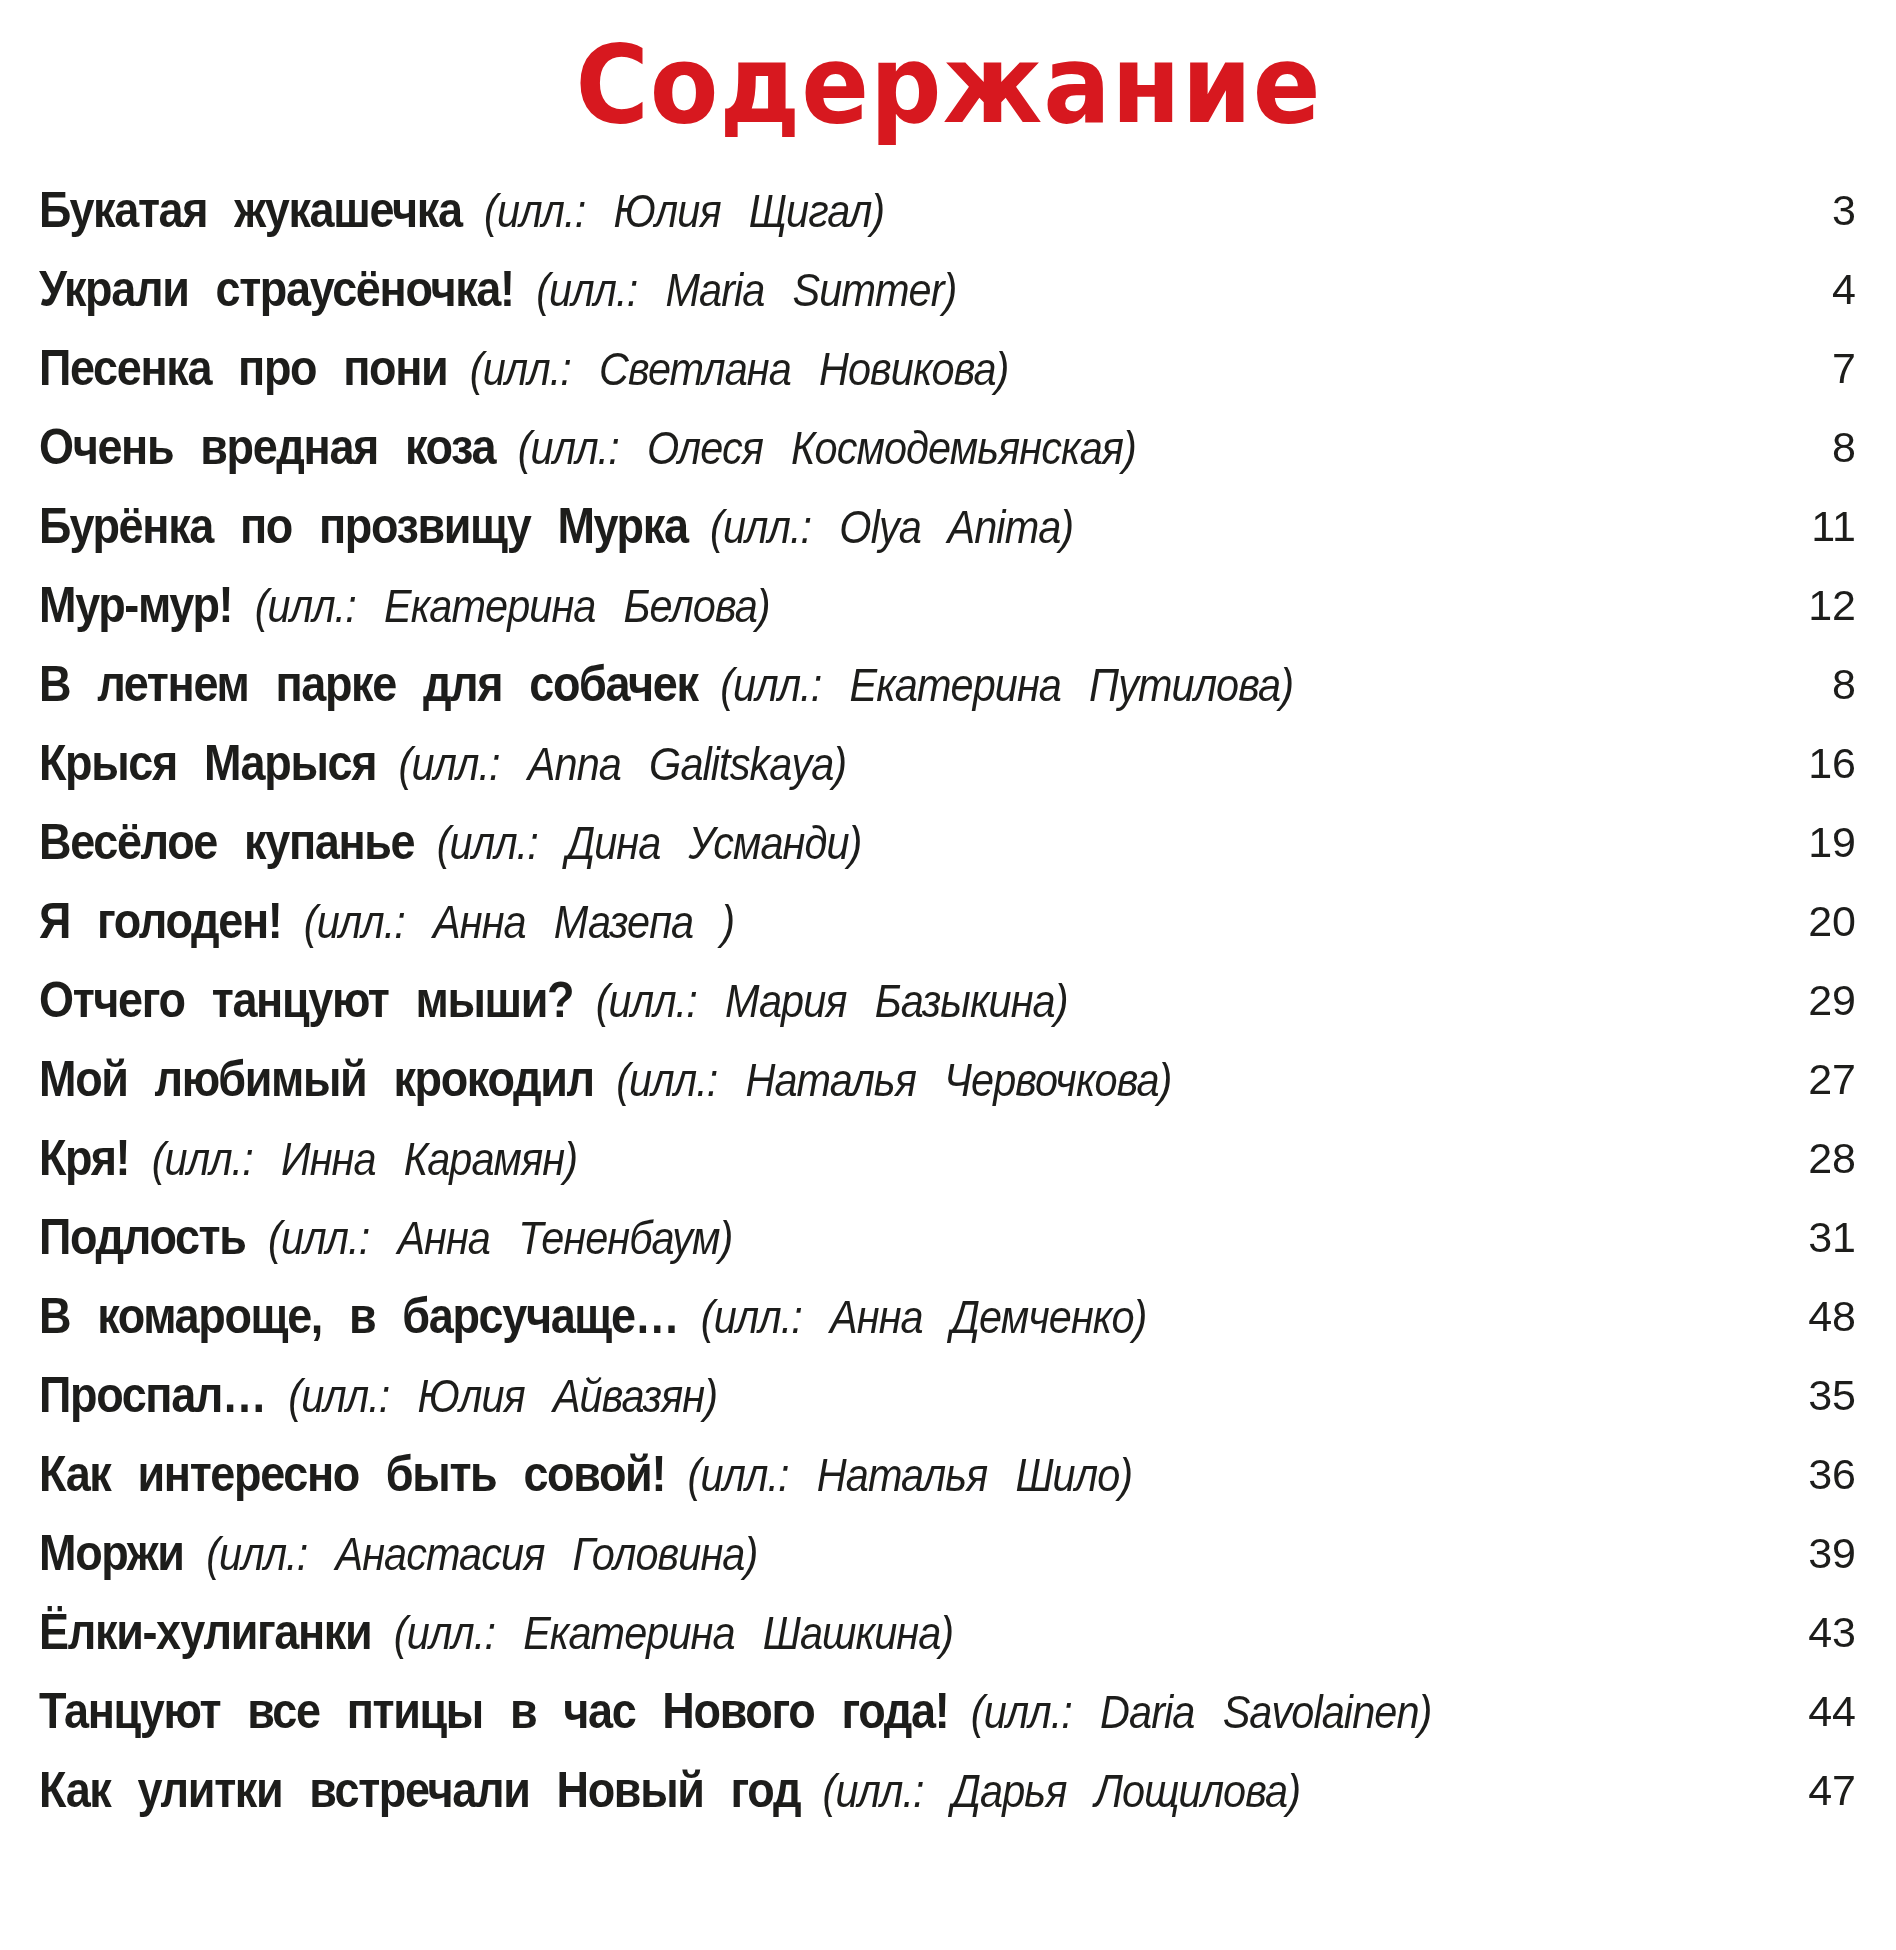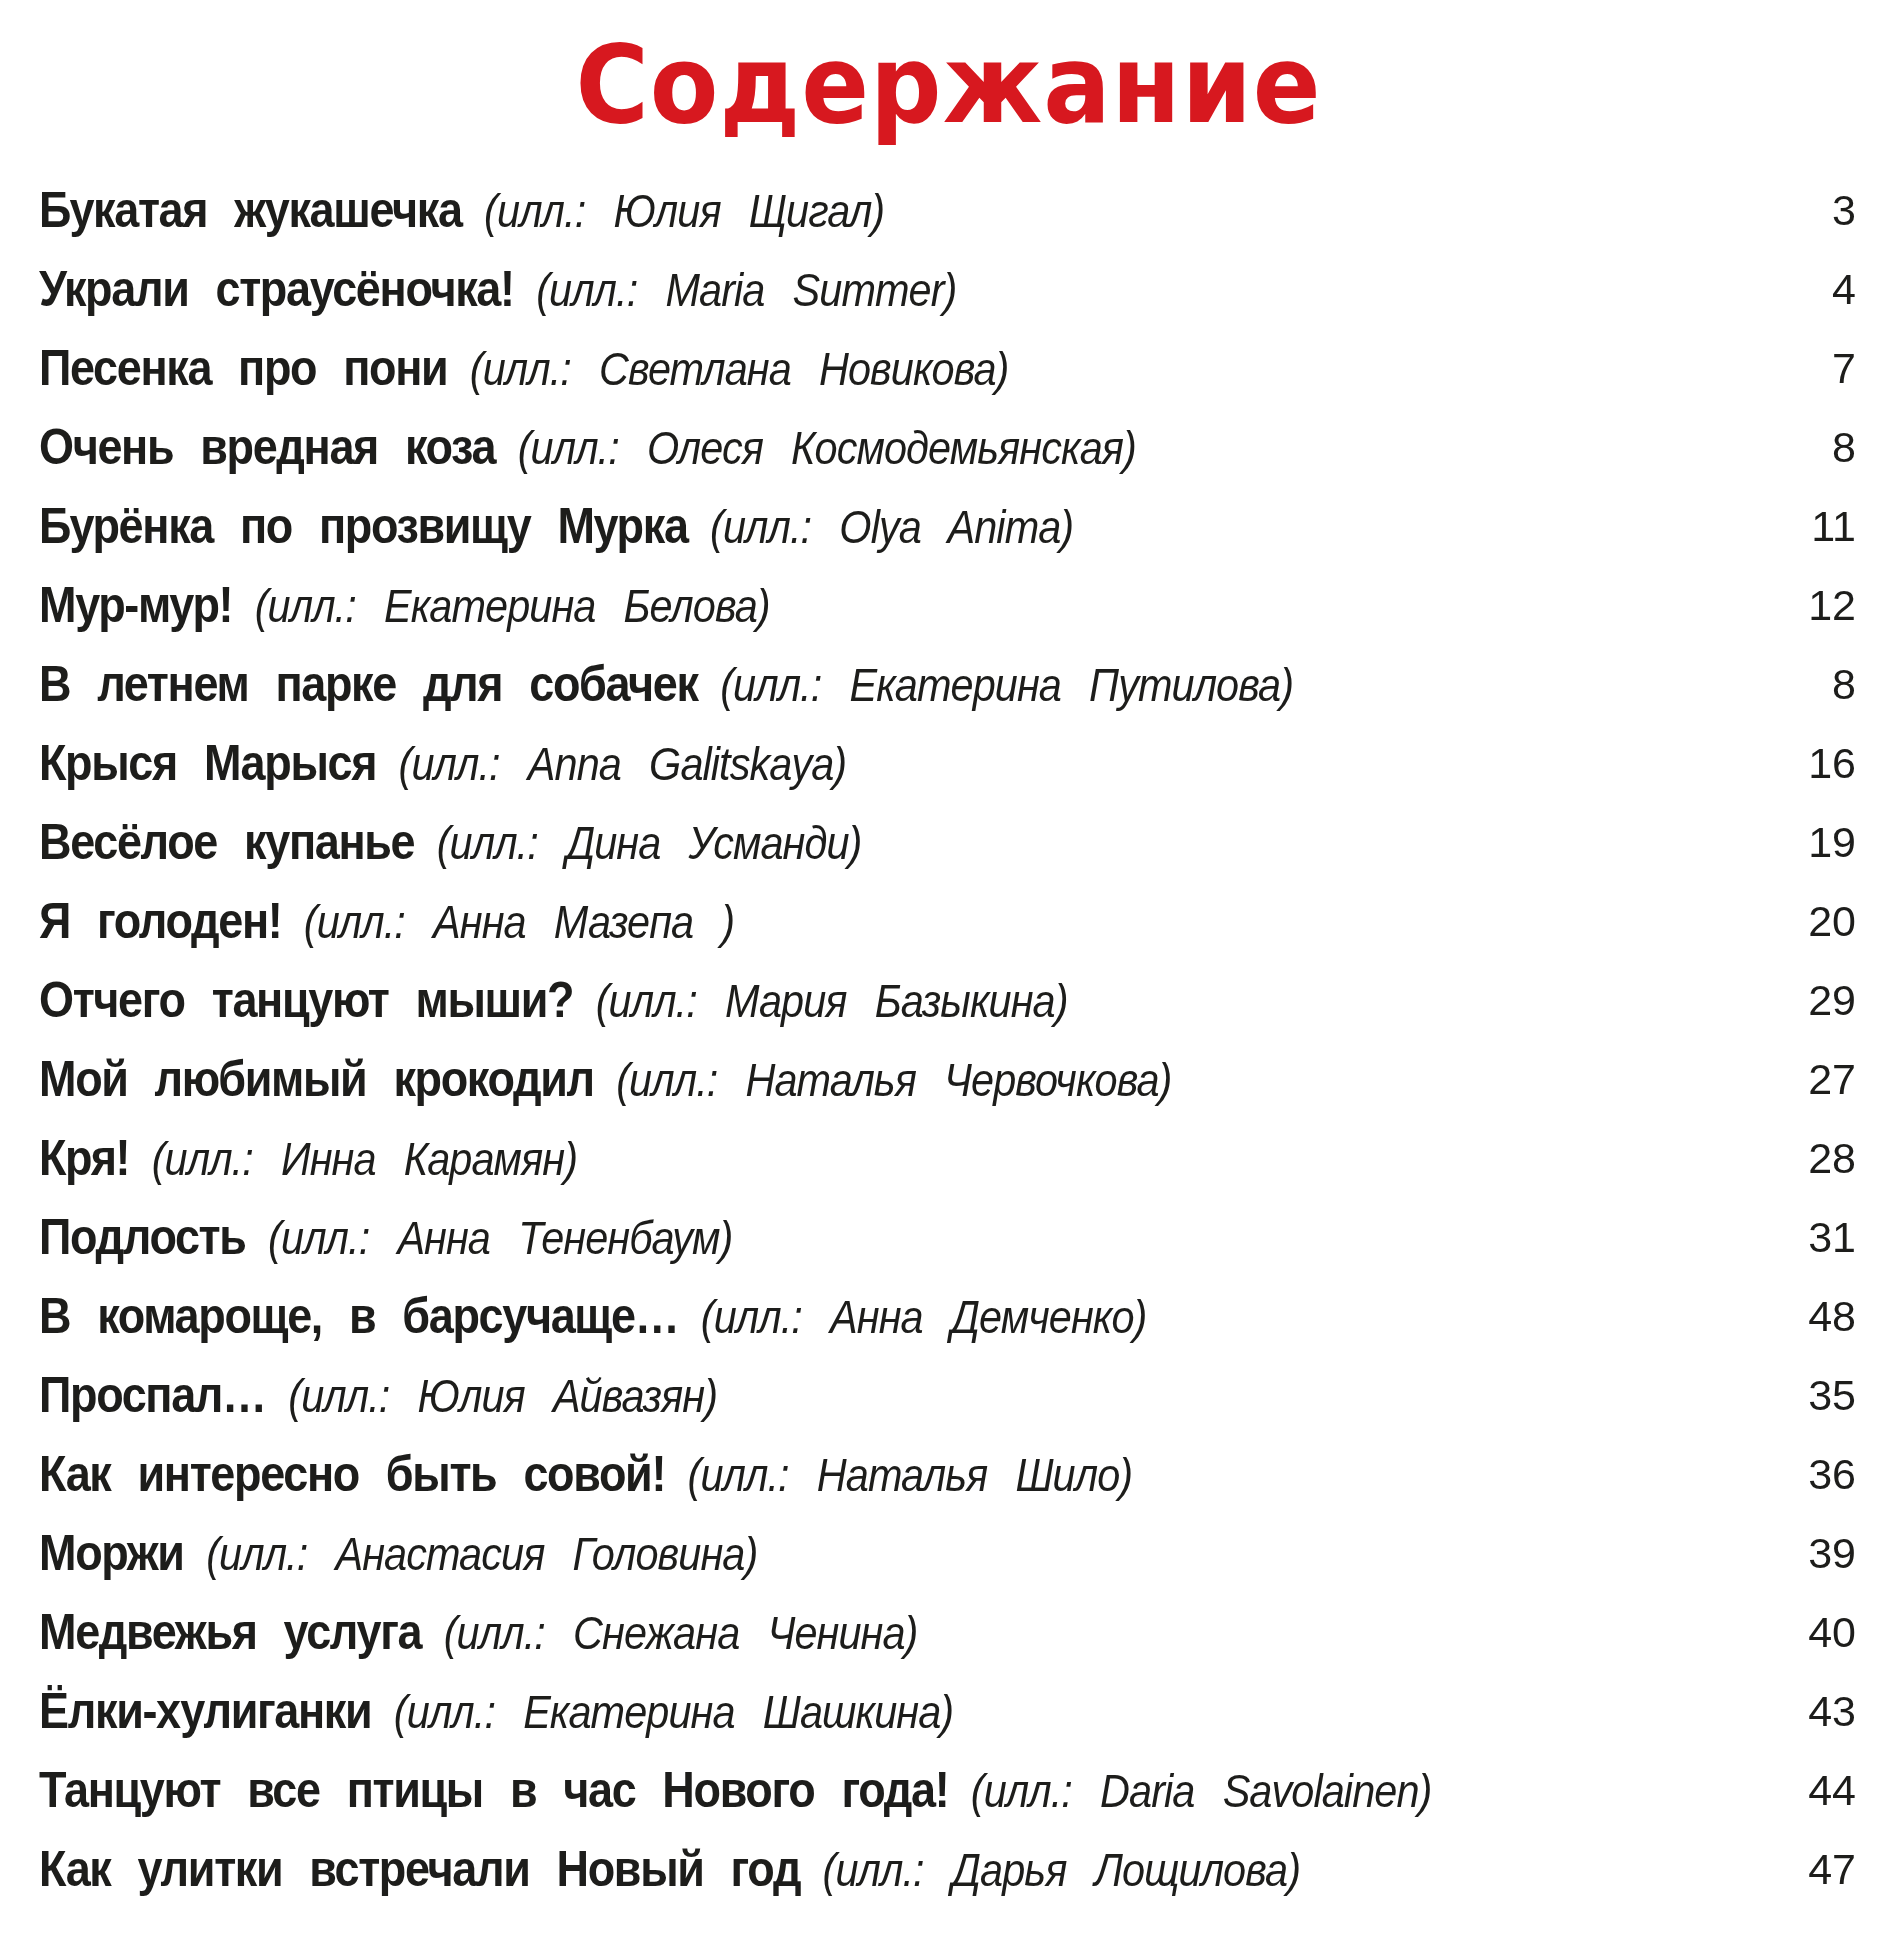--- a/index.html
+++ b/index.html
@@ -198,26 +198,20 @@
     <span class="entry-page">36</span>
   </div>
 
   <div class="toc-row">
     <span class="row-left">
       <span class="entry-title">Моржи</span><span class="entry-credit">(илл.:  Анастасия  Головина)</span>
     </span>
     <span class="entry-page">39</span>
   </div>
 
-  <div class="toc-row">
-    <span class="row-left">
-      <span class="entry-title">Медвежья услуга</span><span class="entry-credit">(илл.:  Снежана  Ченина)</span>
-    </span>
-    <span class="entry-page">40</span>
-  </div>
 
   <div class="toc-row">
     <span class="row-left">
       <span class="entry-title">Ёлки-хулиганки</span><span class="entry-credit">(илл.:  Екатерина  Шашкина)</span>
     </span>
     <span class="entry-page">43</span>
   </div>
 
   <div class="toc-row">
     <span class="row-left">

